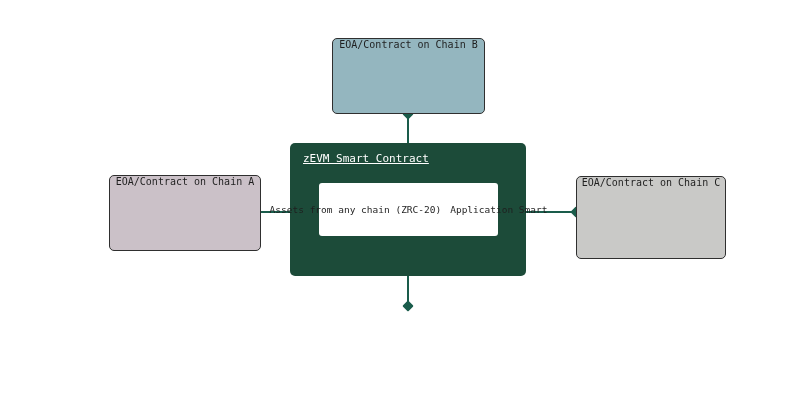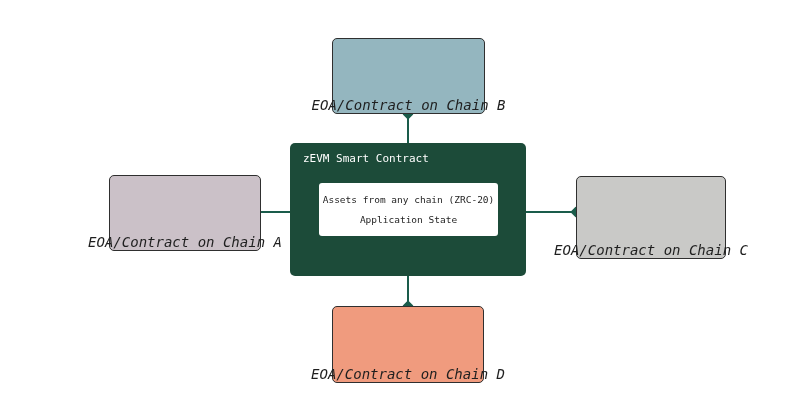--- a/index.html
+++ b/index.html
@@ -13,56 +13,55 @@
     background: #ffffff;
     overflow: hidden;
   }
 
   
   .node {
     position: absolute;
     border: 1.5px solid #2f2f2f;
     border-radius: 5px;
     display: flex;
-    align-items: flex-end;
+    align-items: flex-start;
     justify-content: center;
-    font-size: 14px;
+    font-size: 10px;
     color: #1f1f1f;
     white-space: nowrap;
     letter-spacing: 0;
-    font-style: italic;
   }
   .node-b { left: 332px; top: 38px;  width: 153px; height: 76px; background: #94b6bf; }
   .node-a { left: 91px;  top: 175px; width: 152px; height: 76px; background: #cbc1c8; margin-left: 18px; }
   .node-c { left: 576px; top: 176px; width: 150px; height: 83px; background: #c9c9c7; }
   .node-d { left: 332px; top: 306px; width: 152px; height: 77px; background: #f09b7e; }
 
   
   .center-node {
     position: absolute;
     left: 290px; top: 143px;
     width: 236px; height: 133px;
     background: #1c4b39;
     border-radius: 5px;
   }
   .center-title {
     position: absolute;
     left: 13px; top: 9px;
     font-size: 11px;
     color: #ffffff;
     white-space: nowrap;
+    text-decoration: underline;
   }
   .inner-card {
     position: absolute;
     left: 29px; top: 40px;
     width: 179px; height: 53px;
     background: #ffffff;
     border-radius: 3px;
     display: flex;
-    flex-direction: column;
     align-items: center;
     justify-content: center;
     gap: 9px;
   }
   .inner-card .line {
     font-size: 9.5px;
     color: #1f1f1f;
     white-space: nowrap;
   }
 
@@ -102,25 +101,22 @@
 
   <div class="node node-b">
     <span>EOA/Contract on Chain B</span>
   </div>
   <div class="node node-a">
     <span>EOA/Contract on Chain A</span>
   </div>
   <div class="node node-c">
     <span>EOA/Contract on Chain C</span>
   </div>
-  <div class="node node-d">
-    <span>EOA/Contract on Chain D</span>
-  </div>
 
   <div class="center-node">
     <div class="center-title">zEVM Smart Contract</div>
     <div class="inner-card">
       <div class="line">Assets from any chain (ZRC-20)</div>
-      <div class="line">Application State</div>
+      <div class="line">Application Smart</div>
     </div>
   </div>
 
 </div>
 
 </body></html>

